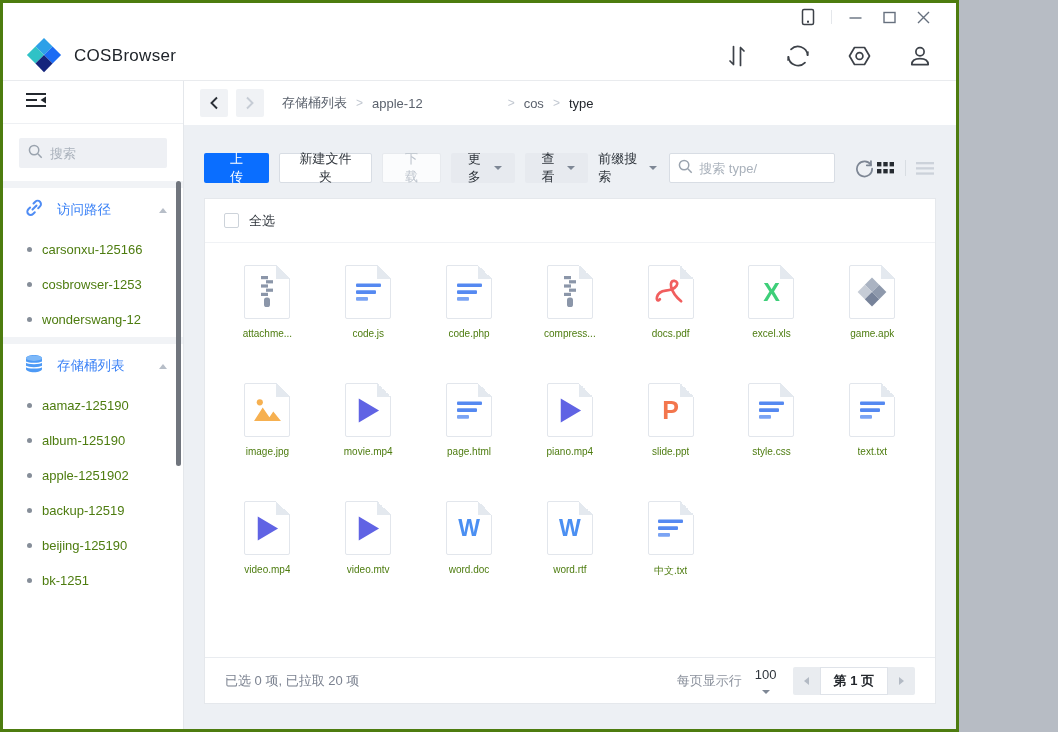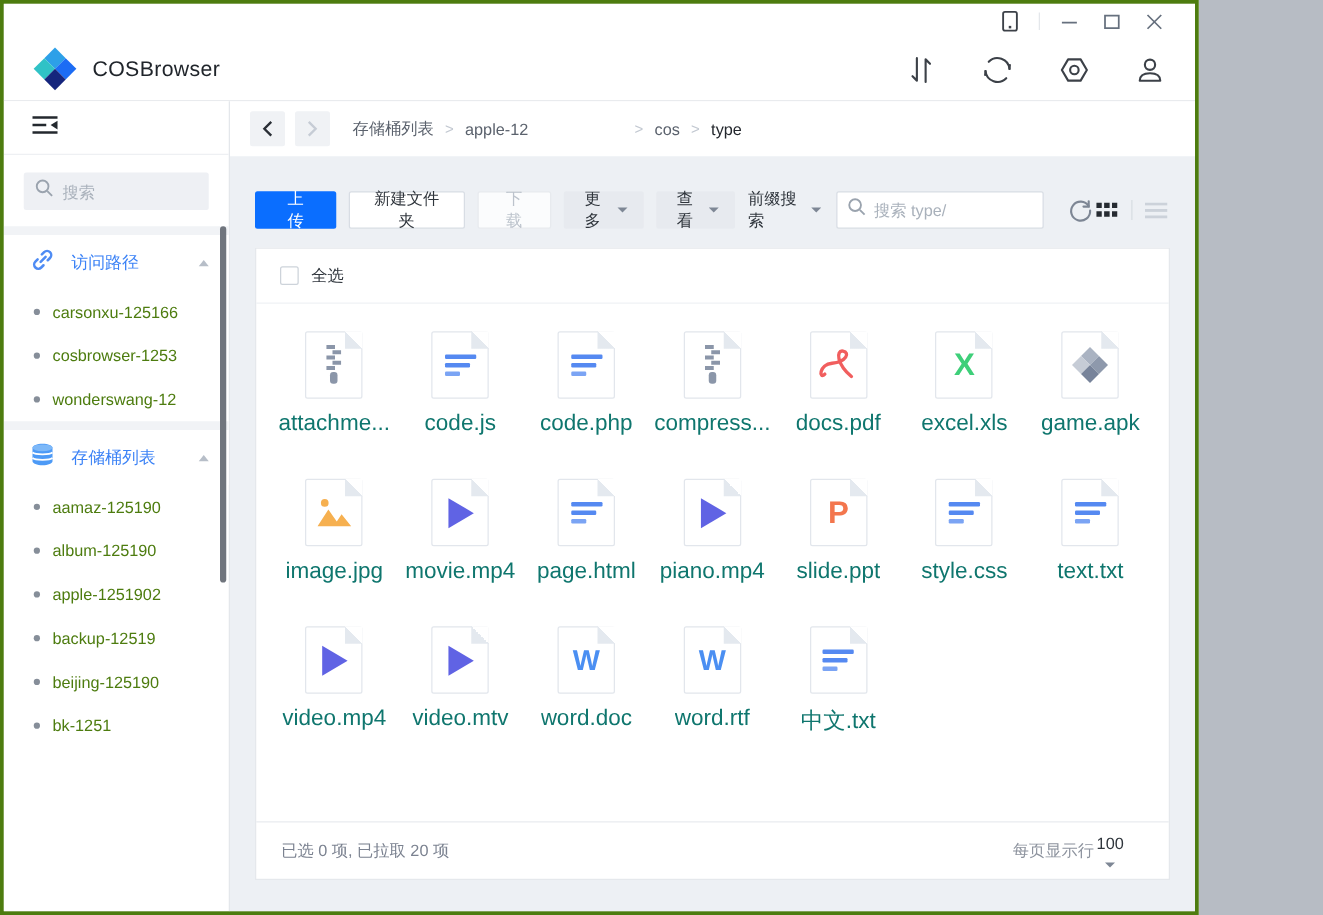--- a/index.html
+++ b/index.html
@@ -65,27 +65,27 @@
 
   .card { margin:0 20px; background:#fff; border:1px solid #e5e8ec; flex:none; height:506px; display:flex; flex-direction:column; }
   .select-row { height:44px; flex:none; display:flex; align-items:center; gap:10px; padding:0 19px; border-bottom:1px solid #f0f2f5; }
   .checkbox { width:15px; height:15px; border:1px solid #cdd3da; border-radius:2px; background:#fff; }
   .select-label { font-size:13px; color:#2f353c; }
 
   .file-grid { flex:1; padding:22px 12px 0; display:flex; flex-wrap:wrap; align-content:flex-start; overflow:hidden; }
   .cell { width:14.28%; height:118px; display:flex; flex-direction:column; align-items:center; }
   .page { position:relative; width:46px; height:54px; background:#fff; border:1px solid #e2e6ec; border-radius:2px; display:flex; align-items:center; justify-content:center; margin-bottom:9px; }
   .fold { position:absolute; top:-1px; right:-1px; width:14px; height:14px; background:linear-gradient(225deg,#ffffff 0 50%,#e4e9ef 50% 100%); }
-  .fname { font-size:18px; color:#0f766e; max-width:100px; white-space:nowrap; overflow:hidden; text-overflow:ellipsis; }
+  .fname { font-size:10px; color:#4d7c0f; max-width:100px; white-space:nowrap; overflow:hidden; text-overflow:ellipsis; }
   .g-letter { font-weight:700; font-size:25px; line-height:1; }
 
   .card-footer { height:46px; flex:none; border-top:1px solid #e9ecf0; display:flex; align-items:center; padding:0 20px; }
   .sel-status { font-size:13px; color:#7b8290; }
   .footer-right { margin-left:auto; display:flex; align-items:center; }
-  .per-page-label { font-size:13px; color:#8d939e; margin-right:2px; }
+  .per-page-label { font-size:13px; color:#8d939e; margin-right:13px; }
   .per-page-select { display:flex; align-items:center; gap:8px; font-size:13px; color:#2f353c; margin-right:16px;flex-direction:column; }
   .pager { display:flex; height:28px; border-radius:2px; overflow:hidden; }
   .pg-btn { width:27px; background:#e9ecf0; display:flex; align-items:center; justify-content:center; }
   .pg-cur { background:#fff; border:1px solid #dfe3e9; padding:0 13px; display:flex; align-items:center; font-size:13px; font-weight:700; color:#22262b; }
   .tri-l { width:0;height:0;border-top:4.5px solid transparent;border-bottom:4.5px solid transparent;border-right:5px solid #b3bac4; }
   .tri-r { width:0;height:0;border-top:4.5px solid transparent;border-bottom:4.5px solid transparent;border-left:5px solid #b3bac4; }
 </style>
 </head>
 <body>
 
@@ -520,18 +520,27 @@
             </div>
           </div>
         <div class="card-footer">
           <span class="sel-status">已选 0 项, 已拉取 20 项</span>
           <div class="footer-right">
             <span class="per-page-label">每页显示行</span>
             <span class="per-page-select">
               <span>100</span>
               <span class="caret"></span>
             </span>
+            <div class="pager">
+              <span class="pg-btn">
+                  <span class="tri-l"></span>
+                </span>
+              <span class="pg-cur">第 1 页</span>
+              <span class="pg-btn">
+                  <span class="tri-r"></span>
+                </span>
+            </div>
           </div>
         </div>
       </div>
     </div>
   </div>
 </div>
 
 </body></html>

